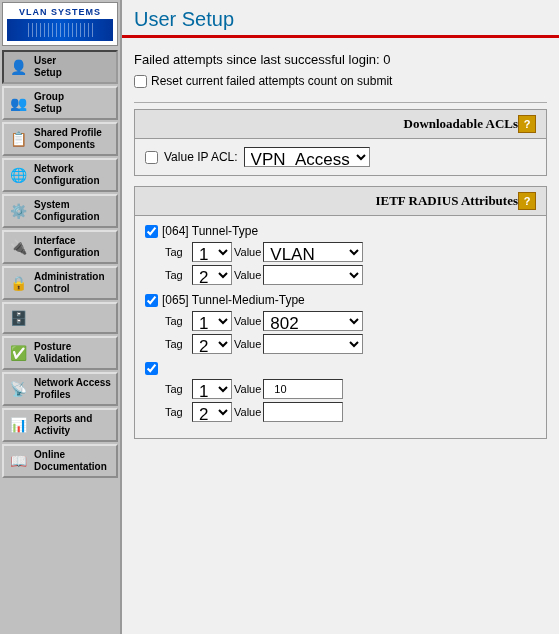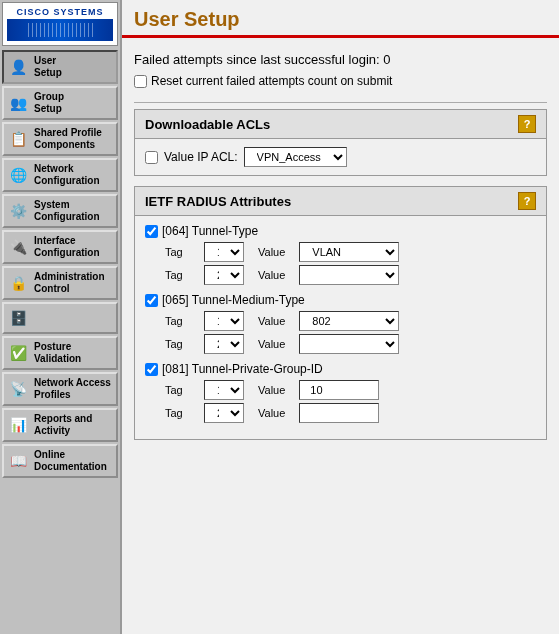--- a/index.html
+++ b/index.html
@@ -104,22 +104,22 @@
     .main-content {
       flex: 1;
       background: #f0f0f0;
       border-left: 2px solid #999;
       display: flex;
       flex-direction: column;
     }
 
     .page-title {
       font-size: 20px;
-      font-weight: bold;
-      color: #a16207;
+      font-weight: normal;
+      color: #0369a1;
       padding: 8px 12px 4px 12px;
       border-bottom: 3px solid #cc0000;
       background: #f0f0f0;
     }
 
     .content-area {
       padding: 8px 12px;
       background: #f0f0f0;
       flex: 1;
       overflow-y: auto;
@@ -162,22 +162,23 @@
       border-bottom: 1px solid #999;
       padding: 5px 10px;
       display: flex;
       align-items: center;
       justify-content: space-between;
     }
 
     .section-title {
       font-size: 13px;
       font-weight: bold;
-      text-align: left;
+      text-align: right;
       flex: 1;
+      font-family: Liberation Serif, serif;
     }
 
     .help-btn {
       width: 18px;
       height: 18px;
       background: #cc9900;
       border: 1px solid #996600;
       color: white;
       font-weight: bold;
       font-size: 11px;
@@ -200,22 +201,22 @@
     }
 
     .acl-row label {
       font-size: 12px;
       white-space: nowrap;
     }
 
     select {
       border: 1px inset #888;
       background: white;
-      font-size: 11px;
-      padding: 1px 8px;
+      font-size: 17px;
+      padding: 1px 2px;
       height: 20px;
     }
 
     
     .attr-group {
       margin-bottom: 8px;
     }
 
     .attr-checkbox-row {
       display: flex;
@@ -225,21 +226,21 @@
     }
 
     .attr-label {
       font-size: 12px;
       font-weight: normal;
     }
 
     .tag-value-row {
       display: flex;
       align-items: center;
-      gap: 14px;
+      gap: 2px;
       margin-left: 20px;
       margin-bottom: 3px;
     }
 
     .tag-label {
       font-size: 11px;
       width: 25px;
     }
 
     .tag-select {
@@ -267,21 +268,21 @@
       border: none;
       border-top: 1px solid #aaa;
       margin: 6px 0;
     }
   </style>
 </head>
 <body>
 
 <div class="sidebar">
   <div class="sidebar-logo">
-    <span class="sidebar-logo-text">CISCO SYSTEMS</span>
+    <span class="sidebar-logo-text">VLAN SYSTEMS</span>
     <div class="sidebar-logo-bar"></div>
   </div>
 
   <div class="sidebar-item active">
     <div class="icon nav-icon">👤</div>
     <div class="label">User<br>Setup</div>
   </div>
 
   <div class="sidebar-item">
     <div class="icon nav-icon">👥</div>
@@ -428,21 +429,20 @@
             <span class="value-label">Value</span>
             <select class="value-select">
               <option></option><option>802</option><option>IP</option>
             </select>
           </div>
         </div>
 
         <div class="attr-group">
           <div class="attr-checkbox-row">
             <input type="checkbox" checked="" style="">
-            <span class="attr-label">[081] Tunnel-Private-Group-ID</span>
           </div>
           <div class="tag-value-row">
             <span class="tag-label">Tag</span>
             <select class="tag-select">
               <option>1</option><option>2</option><option>3</option>
             </select>
             <span class="value-label">Value</span>
             <input type="text" class="value-input" value="10" style="">
           </div>
           <div class="tag-value-row">

